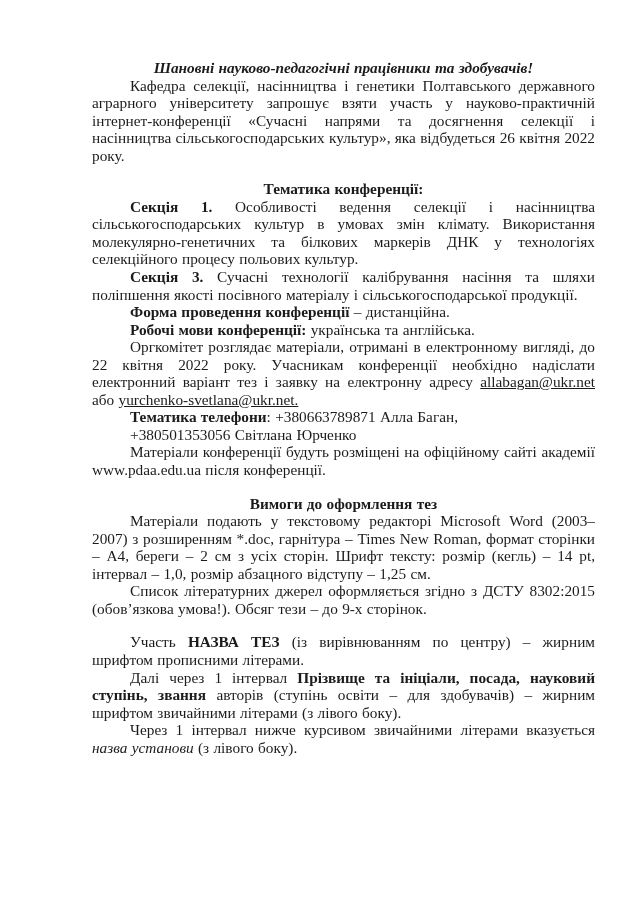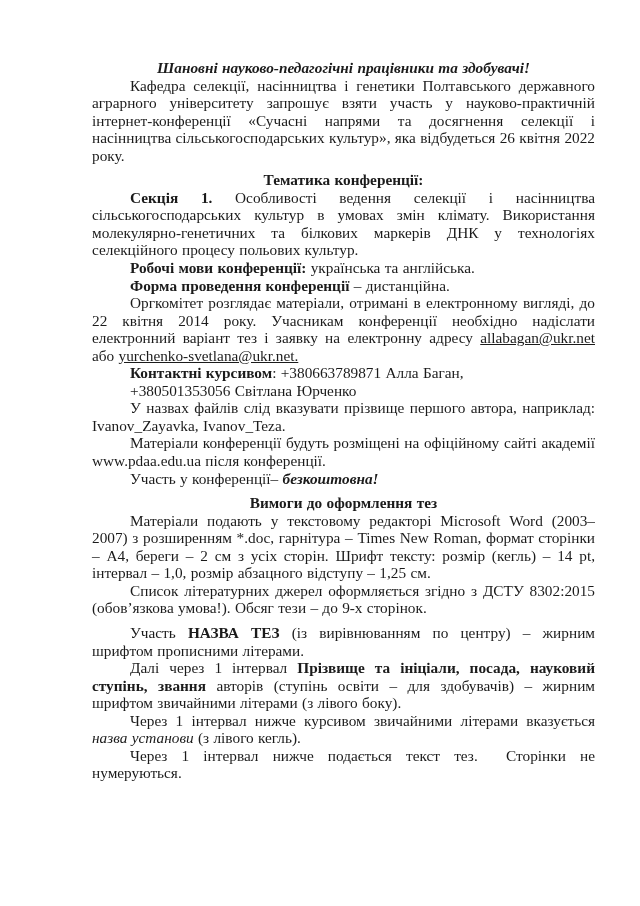--- a/index.html
+++ b/index.html
@@ -27,47 +27,45 @@
     margin: 0;
     text-align: justify;
     text-indent: 38px;
     word-spacing: 0.5px;
   }
   .page p.center {
     text-align: center;
     text-indent: 0;
   }
   .page p.space-before {
-    margin-top: 7px;
+    margin-top: 16px;
   }
   .b { font-weight: bold; }
   .i { font-style: italic; }
   .u { text-decoration: underline; }
   a.email {
     color: inherit;
     text-decoration: underline;
     margin-top: 36px;
   }
 </style>
 </head>
 <body>
 
 <main class="page" style="background: rgb(255, 255, 255); color: rgb(27, 27, 27);">
-    <p class="center"><span class="b i">Шановні науково-педагогічні працівники та здобувачі!</span></p>
+    <p class="center"><span class="b i">Шановні науково-педагогічні працівники та здобувачів!</span></p>
     <p><span>Кафедра селекції, насінництва і генетики Полтавського державного аграрного університету запрошує взяти участь у науково-практичній інтернет-конференції «Сучасні напрями та досягнення селекції і насінництва сільськогосподарських культур», яка відбудеться 26 квітня 2022 року.</span></p>
     <p class="center space-before"><span class="b">Тематика конференції:</span></p>
     <p><span class="b">Секція 1.</span><span> Особливості ведення селекції і насінництва сільськогосподарських культур в умовах змін клімату. Використання молекулярно-генетичних та білкових маркерів ДНК у технологіях селекційного процесу польових культур.</span></p>
+    <p><span class="b">Секція 3.</span><span> Сучасні технології калібрування насіння та шляхи поліпшення якості посівного матеріалу і сільськогосподарської продукції.</span></p>
+    <p><span class="b">Форма проведення конференції</span><span> – дистанційна.</span></p>
     <p><span class="b">Робочі мови конференції:</span><span> українська та англійська.</span></p>
-    <p><span class="b">Форма проведення конференції</span><span> – дистанційна.</span></p>
-    <p><span>Оргкомітет розглядає матеріали, отримані в електронному вигляді, до 22 квітня 2014 року. Учасникам конференції необхідно надіслати електронний варіант тез і заявку на електронну адресу </span><a class="u email" href="#">allabagan@ukr.net</a><span> або </span><a class="u email" href="#">yurchenko-svetlana@ukr.net.</a></p>
-    <p><span class="b">Контактні курсивом</span><span>: +380663789871 Алла Баган,</span></p>
+    <p><span>Оргкомітет розглядає матеріали, отримані в електронному вигляді, до 22 квітня 2022 року. Учасникам конференції необхідно надіслати електронний варіант тез і заявку на електронну адресу </span><a class="u email" href="#">allabagan@ukr.net</a><span> або </span><a class="u email" href="#">yurchenko-svetlana@ukr.net.</a></p>
+    <p><span class="b">Тематика телефони</span><span>: +380663789871 Алла Баган,</span></p>
     <p><span>+380501353056 Світлана Юрченко</span></p>
-    <p><span>У назвах файлів слід вказувати прізвище першого автора, наприклад: Ivanov_Zayavka, Ivanov_Teza.</span></p>
     <p><span>Матеріали конференції будуть розміщені на офіційному сайті академії www.pdaa.edu.ua після конференції.</span></p>
-    <p><span>Участь у конференції– </span><span class="b i">безкоштовна!</span></p>
     <p class="center space-before"><span class="b">Вимоги до оформлення тез</span></p>
     <p><span>Матеріали подають у текстовому редакторі Microsoft Word (2003–2007) з розширенням *.doc, гарнітура – Times New Roman, формат сторінки – А4, береги – 2 см з усіх сторін. Шрифт тексту: розмір (кегль) – 14 pt, інтервал – 1,0, розмір абзацного відступу – 1,25 см.</span></p>
     <p><span>Список літературних джерел оформляється згідно з ДСТУ 8302:2015 (обов’язкова умова!). Обсяг тези – до 9-х сторінок.</span></p>
     <p class="space-before"><span>Участь </span><span class="b">НАЗВА ТЕЗ</span><span> (із вирівнюванням по центру) – жирним шрифтом прописними літерами.</span></p>
     <p><span>Далі через 1 інтервал </span><span class="b">Прізвище та ініціали, посада, науковий ступінь, звання</span><span> авторів (ступінь освіти – для здобувачів) – жирним шрифтом звичайними літерами (з лівого боку).</span></p>
-    <p><span>Через 1 інтервал нижче курсивом звичайними літерами вказується </span><span class="i">назва установи</span><span> (з лівого кегль).</span></p>
-    <p><span>Через 1 інтервал нижче подається текст тез.&nbsp; Сторінки не нумеруються.</span></p>
+    <p><span>Через 1 інтервал нижче курсивом звичайними літерами вказується </span><span class="i">назва установи</span><span> (з лівого боку).</span></p>
   </main>
 
 </body></html>

